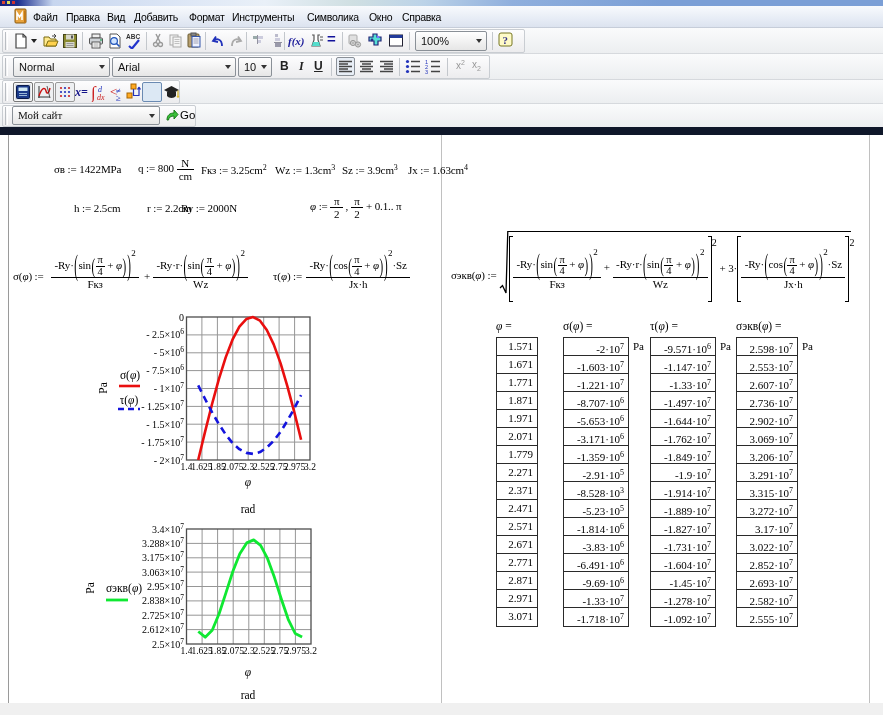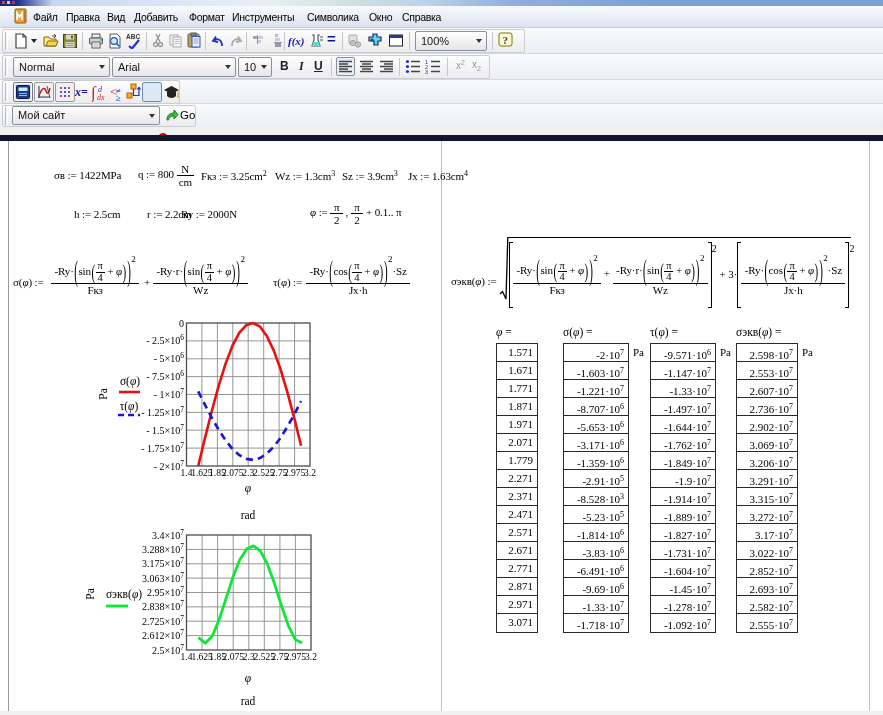--- a/index.html
+++ b/index.html
@@ -14,21 +14,21 @@
 #mclogo { position:absolute; left:13px; top:2px; width:16px; height:17px; }
 .bar { position:absolute; background:linear-gradient(#fafbfc,#eceef0); }
 .band { position:absolute; border:1px solid #c9cdd2; border-radius:2px; background:linear-gradient(#fdfdfe,#ececee); }
 .grip { position:absolute; width:3px; border-left:1px solid #b9bdc2; border-right:1px solid #fff; height:18px; }
 .sep { position:absolute; width:1px; background:#c3c7cc; }
 .ticon { position:absolute; width:16px; height:16px; }
 .combo { position:absolute; height:20px; background:linear-gradient(#fff,#f0f0f0 60%,#e6e6e6); border:1px solid #8a9097; border-radius:2px; font-size:11px; color:#111; }
 .combo .ctext { position:absolute; left:5px; top:3px; white-space:nowrap; }
 .combo .carrow { position:absolute; right:4px; top:7px; width:0; height:0; border-left:3.5px solid transparent; border-right:3.5px solid transparent; border-top:4px solid #333; }
 .tbtn { position:absolute; font-weight:bold; color:#222; font-size:12px; }
-#sheet { position:absolute; left:0; top:135px; width:883px; height:576px; background:#fff; border-top:6px solid #0f172a; }
+#sheet { position:absolute; left:0; top:127px; width:883px; height:576px; background:#fff; border-top:8px solid #0f172a; }
 .vline { position:absolute; top:0; bottom:0; width:1px; }
 .m { position:absolute; font-family:"Liberation Serif", serif; font-size:11px; letter-spacing:-0.1px; color:#000; white-space:nowrap; }
 .m i { font-style:italic; }
 sup.s { font-size:8px; vertical-align:4px; letter-spacing:0; }
 .tblh { position:absolute; font-family:"Liberation Serif", serif; font-size:11.5px; white-space:nowrap; }
 .tcol { position:absolute; border:1px solid #2a2a2a; }
 .tcol .c { height:18px; line-height:17px; border-bottom:1px solid #2a2a2a; text-align:right; padding-right:4px; font-family:"Liberation Serif", serif; font-size:11px; background:#fff; white-space:nowrap; }
 .tcol .c:last-child { border-bottom:none; }
 
 .fr { display:inline-flex; flex-direction:column; text-align:center; vertical-align:middle; line-height:1.1; }
@@ -285,21 +285,21 @@
         <path d="M4 8 v4 c2 2.5 7 2.5 9 0 v-4" fill="#222"></path>
         <path d="M15 6.5 v5" stroke="#ccaa22" stroke-width="1.2"></path>
         <circle cx="15" cy="12.5" r="1.2" fill="#ddbb33"></circle>
       </svg>
   </div>
 
   <div class="bar" id="addrbar" style="left:0;top:104px;width:883px;height:23px;">
     <div class="band" style="left:2px;top:1px;width:194px;height:22px;"></div>
     <div class="grip" style="left:5px;top:3px;"></div>
     <div class="combo" style="left:12px;top:2px;width:148px;height:19px;">
-        <span class="ctext" style="top:2px;">Мой сайт</span>
+        <span class="ctext" style="top:2px;font-family:Liberation Serif, serif;">Мой сайт</span>
         <span class="carrow" style="top:7px;"></span>
       </div>
     <svg style="position:absolute;left:165px;top:3px;" width="14" height="16" viewBox="0 0 14 16">
         <path d="M2 13 C2 8 5 6 9 6 L9 3 L13 7.5 L9 12 L9 9 C6 9 4 10 3.5 13 Z" fill="#39c03a" stroke="#1a7a1b" stroke-width="1"></path>
       </svg>
     <span style="position:absolute;left:180px;top:5px;font-size:11.5px;">Go</span>
   </div>
 
   <div id="sheet">
     <div class="vline" style="left:8px;background:#9a9a9a;"></div>

